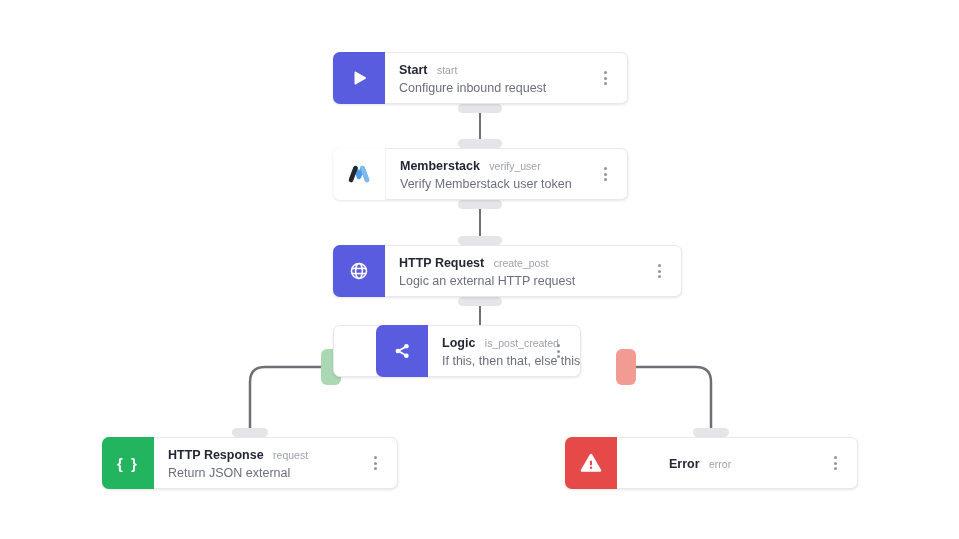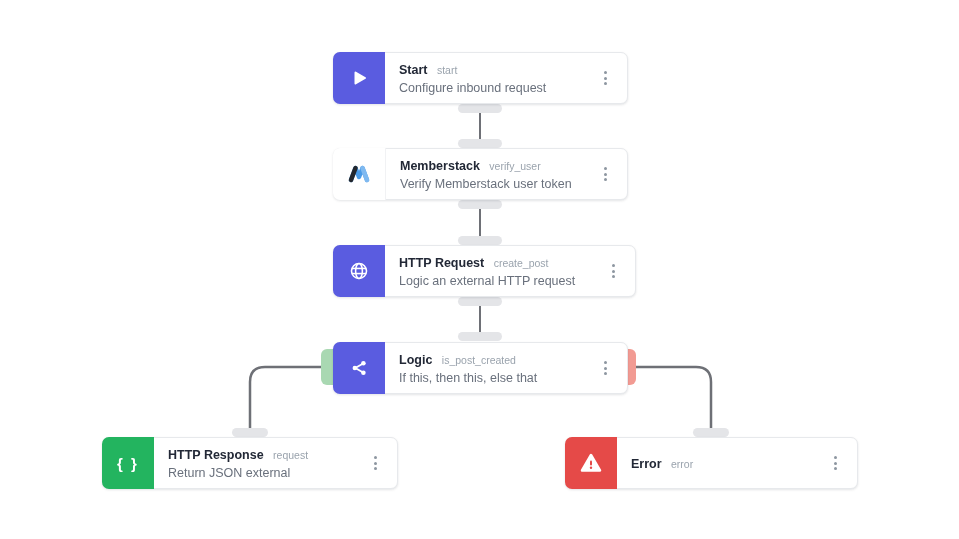--- a/index.html
+++ b/index.html
@@ -12,24 +12,24 @@
 
   
   .node{
     position:absolute;height:52px;box-sizing:border-box;
     background:#ffffff;border:1px solid #e7e9ec;border-radius:7px;
     box-shadow:0 1px 3px rgba(16,24,40,.08),0 1px 2px rgba(16,24,40,.04);
     display:flex;align-items:center;z-index:4;cursor:pointer;
   }
   #node-start{left:333px;top:52px;width:295px;}
   #node-memberstack{left:333px;top:148px;width:295px;}
-  #node-http{left:333px;top:245px;width:303px;}
-  #node-logic{left:333px;top:342px;width:295px;}
+  #node-http{left:333px;top:245px;width:349px;}
+  #node-logic{left:333px;top:325px;width:248px;padding-left:43px;}
   #node-json{left:102px;top:437px;width:296px;}
-  #node-error{left:565px;top:437px;width:293px;}
+  #node-error{left:565px;top:437px;width:293px;gap:38px;}
 
   .icon-tile{
     width:52px;height:52px;flex:0 0 52px;margin:-1px 0 -1px -1px;
     border-radius:7px 0 0 7px;
     display:flex;align-items:center;justify-content:center;
   }
   .icon-tile.white{background:#ffffff;border-right:1px solid #f1f2f4;}
   .node-text{margin-left:14px;min-width:0;}
   .title-row{line-height:15px;white-space:nowrap;}
   .title{font-size:12.5px;font-weight:700;color:#222836;}
@@ -164,21 +164,21 @@
         <circle cx="7.5" cy="12" r="2.5" fill="#ffffff"></circle>
         <circle cx="16.8" cy="6.8" r="2.5" fill="#ffffff"></circle>
         <circle cx="16.8" cy="17.2" r="2.5" fill="#ffffff"></circle>
       </svg>
     </div>
     <div class="node-text">
       <div class="title-row">
         <span class="title">Logic</span>
         <span class="tag">is_post_created</span>
       </div>
-      <div class="subtitle">If this, then this, else that</div>
+      <div class="subtitle">If this, then that, else this</div>
     </div>
     <div class="kebab">
         <div class="dot"></div>
         <div class="dot"></div>
         <div class="dot"></div>
       </div>
   </div>
 
   <div class="node" id="node-json">
     <div class="icon-tile" style="background: rgb(35, 180, 95);">

